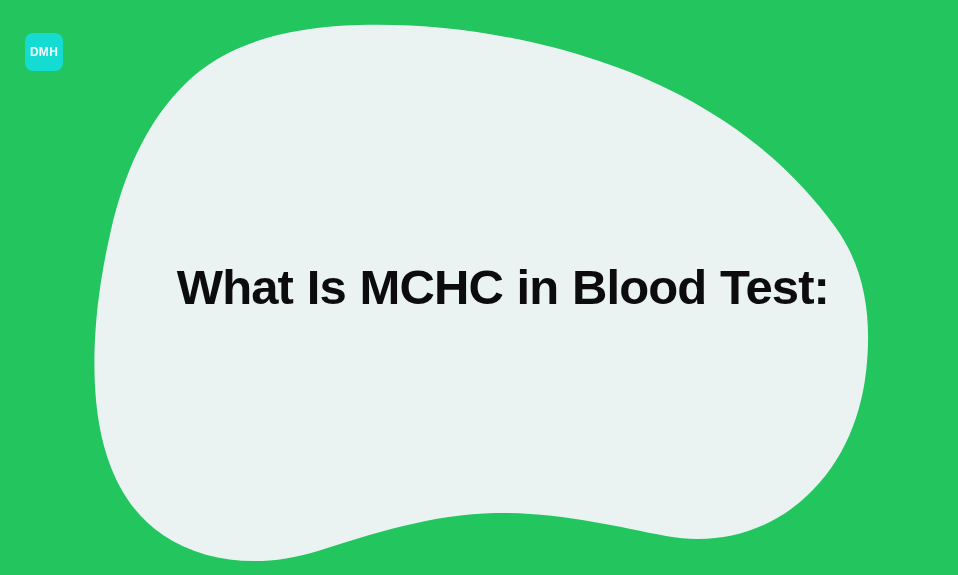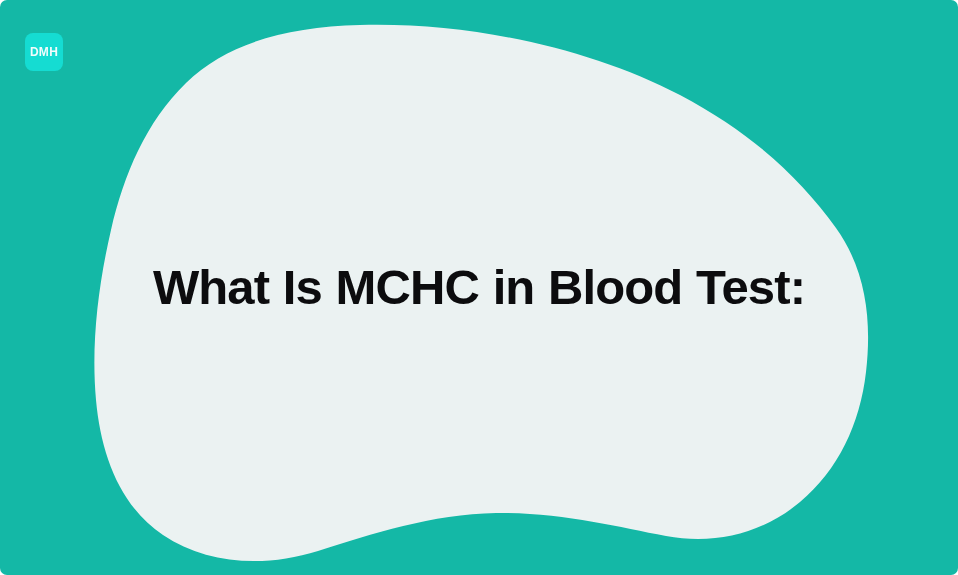--- a/index.html
+++ b/index.html
@@ -10,23 +10,22 @@
   body {
     width: 958px;
     height: 575px;
     overflow: hidden;
     font-family: "Liberation Sans", sans-serif;
   }
   .canvas {
     position: relative;
     width: 958px;
     height: 575px;
-    background: #14b8a6;
+    background: #22c55e;
     overflow: hidden;
-    border-radius: 7px;
   }
   .blob-layer {
     position: absolute;
     left: 0;
     top: 0;
     width: 958px;
     height: 575px;
     display: block;
   }
   .brand-logo {
@@ -68,20 +67,21 @@
     color: #0c0c0e;
     font-family: "Liberation Sans", sans-serif;
     font-size: 49px;
     font-weight: 700;
     line-height: 1.12;
     letter-spacing: -0.9px;
     word-spacing: 1px;
   }
   .title-line {
     display: block;
+    text-align: right;
   }
 </style>
 </head>
 <body>
 
 <div class="canvas">
 
   <svg class="blob-layer" viewBox="0 0 958 575" preserveAspectRatio="none" aria-hidden="true">
     <path d="M 360 25
              C 470 22, 590 48, 680 95

